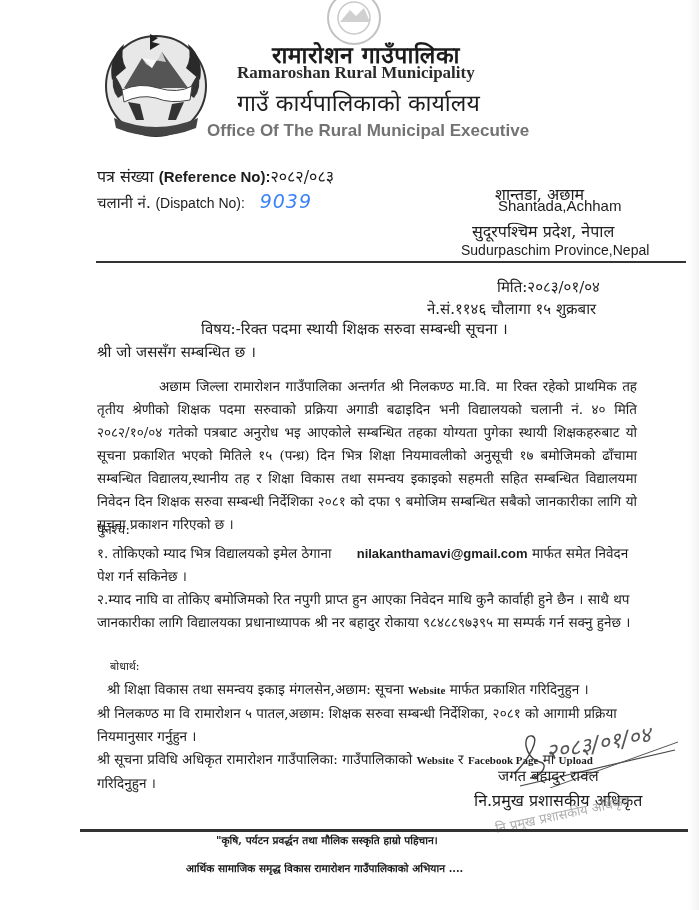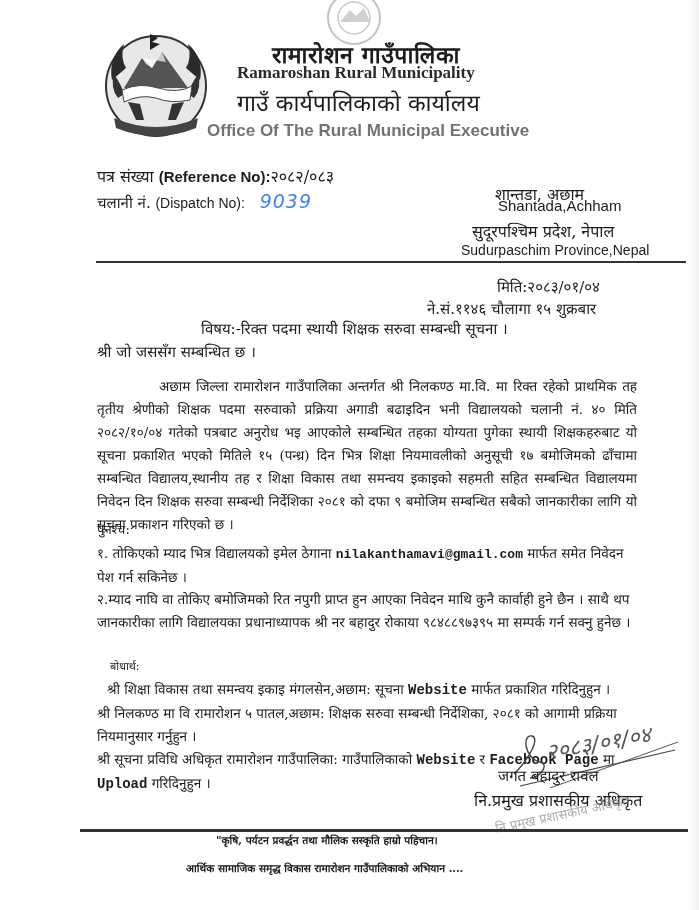--- a/index.html
+++ b/index.html
@@ -36,27 +36,27 @@
   #nepal-sambat { left:427px; top:298px; font-size:15px; }
   #subject { left:201px; top:318px; font-size:15px; }
   #salutation { left:97px; top:341px; font-size:15px; }
 
   #body-para { left:97px; top:375px; width:540px; font-size:13.5px; line-height:23px; white-space:normal; text-align:justify; }
   #body-para .indent { display:inline-block; width:62px; }
 
   #ps-label { left:97px; top:520px; font-size:13px; }
   #ps-item1 { left:97px; top:542px; width:540px; font-size:13.5px; line-height:23px; white-space:normal; }
   #ps-item2 { left:97px; top:588px; width:540px; font-size:13.5px; line-height:23px; white-space:normal; }
-  .email { font-family:Liberation Mono, monospace; font-weight:bold; font-size:13px; }
+  .email { font-family:Liberation Sans, sans-serif; font-weight:bold; font-size:13px;margin-left:21px; }
 
   #cc-label { left:110px; top:658px; font-size:11px; }
   #cc-item1 { left:107px; top:680px; font-size:13.5px; }
   #cc-item2 { left:97px; top:702px; width:540px; font-size:13.5px; line-height:23px; white-space:normal; }
   #cc-item3 { left:97px; top:748px; width:540px; font-size:13.5px; line-height:23px; white-space:normal; }
-  .en-b { font-family:Liberation Mono, monospace; font-weight:bold; font-size:14px; }
+  .en-b { font-family:Liberation Serif, serif; font-weight:bold; font-size:11px; }
 
   #handwritten-date { left:545px; top:727px; font-size:22px; font-family:"DejaVu Sans", sans-serif; color:#555; transform:rotate(-10deg); font-style:italic; }
   #signature { left:510px; top:728px; width:170px; height:60px; }
   #signer-name { left:498px; top:765px; font-size:15px; }
   #signer-title { left:474px; top:789px; font-size:16px; }
   #stamp-bottom { left:494px; top:805px; font-size:13px; color:#999; transform:rotate(-12deg); opacity:0.8; }
 
   #footer-rule { left:80px; top:829px; width:619px; height:3px; background:#333; }
   #footer-line1 { left:216px; top:833px; font-size:10.5px; font-weight:bold; }
   #footer-line2 { left:186px; top:849px; font-size:10.5px; font-weight:bold;margin-top:12px; }

